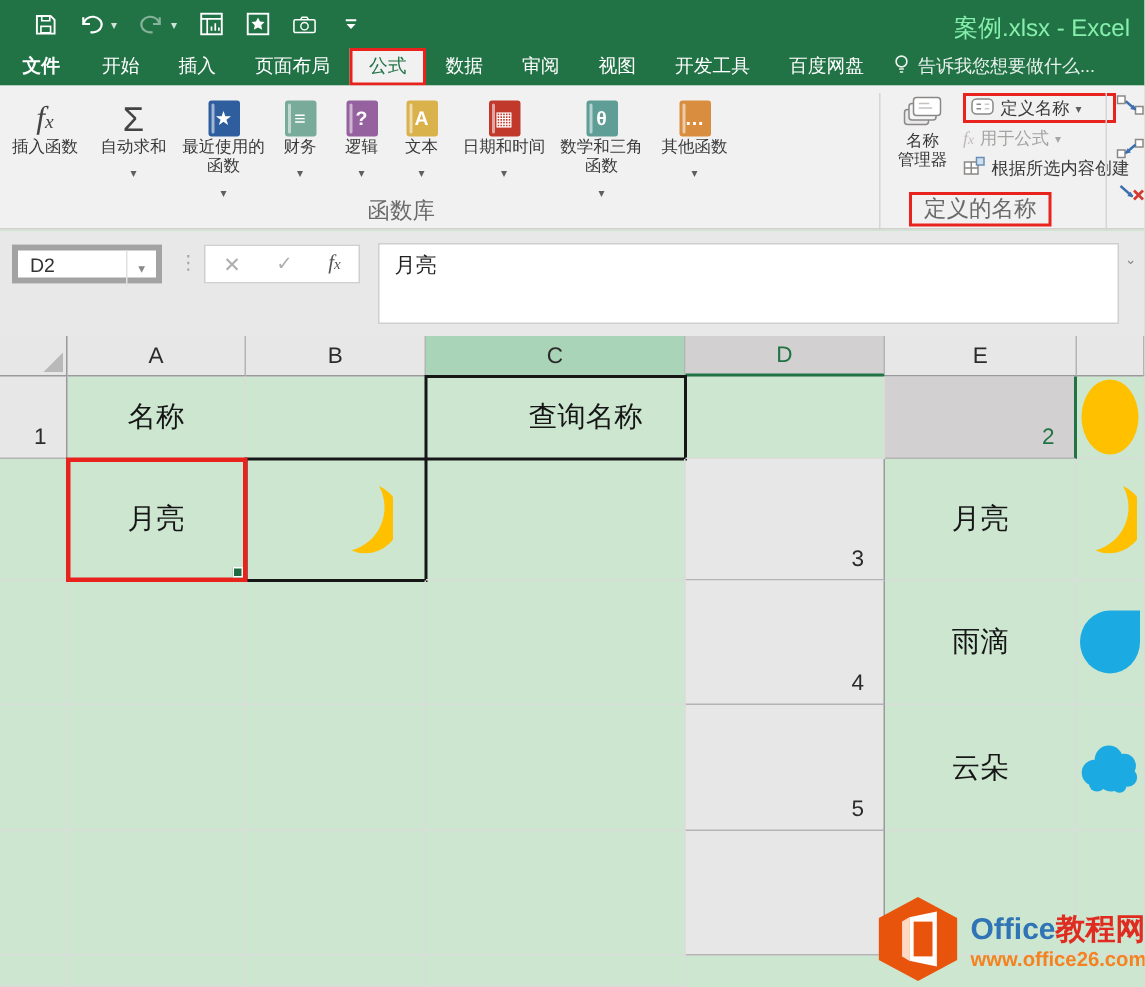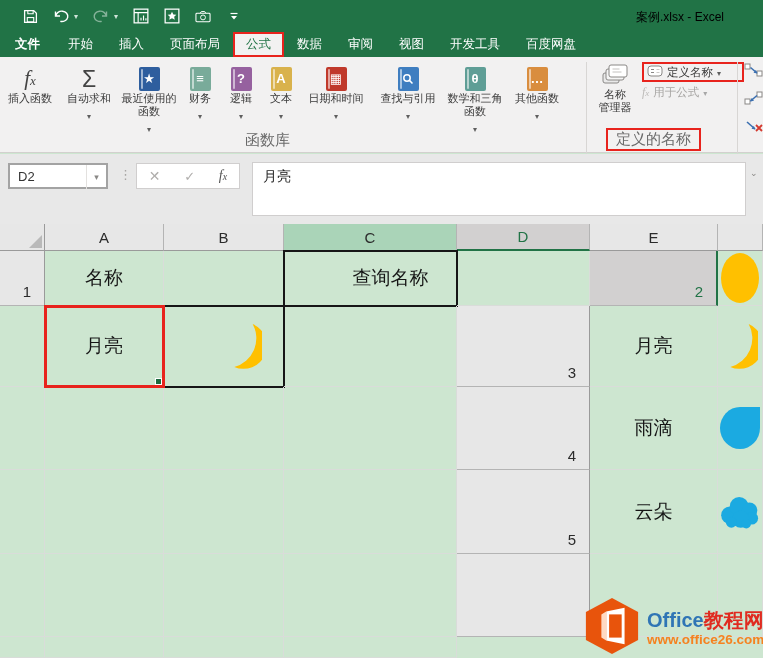--- a/index.html
+++ b/index.html
@@ -4,21 +4,21 @@
 <style>
   * { margin:0; padding:0; box-sizing:border-box; }
   html,body { width:763px; height:658px; overflow:hidden; }
   body { position:relative; font-family:"Liberation Sans","DejaVu Sans",sans-serif; background:#cde6d0; }
 
   
   .titlebar { position:absolute; top:0; left:0; width:763px; height:32px; background:#217346; display:flex; align-items:center; padding-left:22px; gap:15px; }
   .qicon { width:16px; height:16px; display:flex; align-items:center; justify-content:center; }
   .qicon.dim { opacity:.45; }
   .qdd { color:#cfe3d8; font-size:8px; margin-left:-10px; }
-  .wtitle { position:absolute; left:636px; top:9px; color:#000000; font-size:12px; white-space:nowrap; }
+  .wtitle { position:absolute; left:636px; top:9px; color:#86efac; font-size:16px; white-space:nowrap; }
 
   
   .tabrow { position:absolute; top:32px; left:0; width:763px; height:25px; background:#217346; display:flex; align-items:stretch; color:#fff; font-size:12.5px; }
   .tab { display:flex; align-items:center; padding:0 13px; cursor:default; white-space:nowrap; }
   .tab.filetab { padding:0 15px; font-weight:bold; }
   .tab.active { background:#f2f1f1; color:#217346; border:2px solid #e8231d; padding:0 11px; }
   .tellme { display:flex; align-items:center; gap:5px; margin-left:6px; font-size:12px; color:#e8f1ec; white-space:nowrap; }
 
   
   .ribbon { position:absolute; top:57px; left:0; width:763px; height:96px; background:#f2f1f1; border-bottom:1px solid #d2d0ce; }
@@ -44,21 +44,21 @@
   .dn-col { position:absolute; left:642px; top:5px; width:112px; font-size:11.5px; color:#3a3a3a; }
   .dn-row { display:flex; align-items:center; gap:4px; height:20px; white-space:nowrap; }
   .dn-row.boxed { border:2px solid #e8231d; padding:0 3px; width:102px; }
   .dn-row.grayed { color:#a6a4a2; }
   .fxsmall { font-family:"Liberation Serif","DejaVu Serif",serif; font-style:italic; font-size:12px; color:#8a8886; }
   .grayed .fxsmall { color:#bdbbb9; }
   .audit { position:absolute; left:744px; top:6px; display:flex; flex-direction:column; gap:9px; }
 
   
   .fstrip { position:absolute; top:154px; left:0; width:763px; height:70px; background:#e8e8e8; }
-  .namebox { position:absolute; left:8px; top:9px; width:100px; height:26px; background:#fff; border:2px solid #a3a3a3; display:flex; align-items:center; font-size:13px; color:#333; padding-left:8px; }
+  .namebox { position:absolute; left:8px; top:9px; width:100px; height:26px; background:#fff; border:4px solid #a3a3a3; display:flex; align-items:center; font-size:13px; color:#333; padding-left:8px; }
   .namebox .nb-dd { position:absolute; right:0; top:0; width:20px; height:24px; border-left:1px solid #e3e1df; display:flex; align-items:center; justify-content:center; color:#8a8886; font-size:9px; }
   .fdots { position:absolute; left:119px; top:13px; color:#a8a6a4; font-size:13px; letter-spacing:0; }
   .fbtns { position:absolute; left:136px; top:9px; width:104px; height:26px; background:#fff; border:1px solid #d0cece; display:flex; align-items:center; justify-content:space-around; }
   .fbx { color:#b0aeac; font-size:14px; } .fbk { color:#b0aeac; font-size:13px; }
   .finput { position:absolute; left:252px; top:8px; width:494px; height:54px; background:#fff; border:1px solid #d0cece; font-size:14px; color:#222; padding:5px 10px; }
   .fexpand { position:absolute; left:750px; top:14px; color:#8a8886; font-size:9px; }
 
   
   .sheet { position:absolute; top:224px; left:0; width:763px; height:434px; display:grid;
            grid-template-columns:45px 119px 120px 173px 133px 128px 45px;
@@ -144,20 +144,27 @@
   <div class="tab filetab">文件</div>
   <div class="tab">开始</div>
   <div class="tab">插入</div>
   <div class="tab">页面布局</div>
   <div class="tab active">公式</div>
   <div class="tab">数据</div>
   <div class="tab">审阅</div>
   <div class="tab">视图</div>
   <div class="tab">开发工具</div>
   <div class="tab">百度网盘</div>
+  <div class="tellme">
+    <span><svg width="12" height="14" viewBox="0 0 12 14">
+          <circle cx="6" cy="5" r="3.6" fill="none" stroke="#e8f1ec" stroke-width="1.1"></circle>
+          <path d="M4.4 10h3.2M4.9 12h2.2" stroke="#e8f1ec" stroke-width="1.1"></path>
+        </svg></span>
+    <span>告诉我您想要做什么...</span>
+  </div>
 </div>
 
 <div class="ribbon">
 
   <div class="fnlib">
     <div class="rbtn" style="width:56px">
       <div class="ricon">
           <span class="fxbig">f<small>x</small></span>
         </div>
       <div class="rlabel">插入函数</div>
@@ -195,32 +202,20 @@
           <span class="book bk-text">A</span>
         </div>
       <div class="rlabel">文本</div>
       <div class="dd"></div>
     </div>
     <div class="rbtn" style="width:68px">
       <div class="ricon">
           <span class="book bk-date">▦</span>
         </div>
       <div class="rlabel">日期和时间</div>
-      <div class="dd"></div>
-    </div>
-    <div class="rbtn" style="width:72px">
-      <div class="ricon">
-          <span class="book bk-lookup">
-            <svg width="12" height="12" viewBox="0 0 12 12">
-              <circle cx="5" cy="5" r="3.2" fill="none" stroke="#fff" stroke-width="1.5"></circle>
-              <path d="M7.4 7.4L10.5 10.5" stroke="#fff" stroke-width="1.5"></path>
-            </svg>
-          </span>
-        </div>
-      <div class="rlabel">查找与引用</div>
       <div class="dd"></div>
     </div>
     <div class="rbtn" style="width:58px">
       <div class="ricon">
           <span class="book bk-math">θ</span>
         </div>
       <div class="rlabel">数学和三角函数</div>
       <div class="dd"></div>
     </div>
     <div class="rbtn" style="width:62px">
@@ -254,20 +249,28 @@
             <path d="M4 4.5h3M4 7.5h3" stroke="#8a8886"></path>
             <path d="M9.5 4.5h3M9.5 7.5h3" stroke="#cbc9c7"></path>
           </svg></span>
       <span>定义名称</span>
       <span class="dd"></span>
     </div>
     <div class="dn-row grayed">
       <span class="fxsmall">f<span style="font-size:9px">x</span></span>
       <span>用于公式</span>
       <span class="dd" style="opacity:.5"></span>
+    </div>
+    <div class="dn-row">
+      <span><svg width="15" height="13" viewBox="0 0 15 13">
+            <rect x="1" y="4" width="9" height="8" fill="#fff" stroke="#8a8886"></rect>
+            <path d="M1 8h9M5.5 4v8" stroke="#8a8886"></path>
+            <rect x="9" y="1" width="5" height="5" fill="#cfe0f0" stroke="#6a8fb5"></rect>
+          </svg></span>
+      <span>根据所选内容创建</span>
     </div>
   </div>
 
   <div class="grouplabel" style="left:245px; bottom:2px;">函数库</div>
   <div class="grouplabel redframe" style="left:606px; bottom:1px; padding:0 8px;">定义的名称</div>
 
   <div class="vsep" style="left:737px"></div>
 
   <div class="audit">
     <span><svg width="20" height="15" viewBox="0 0 20 15">

